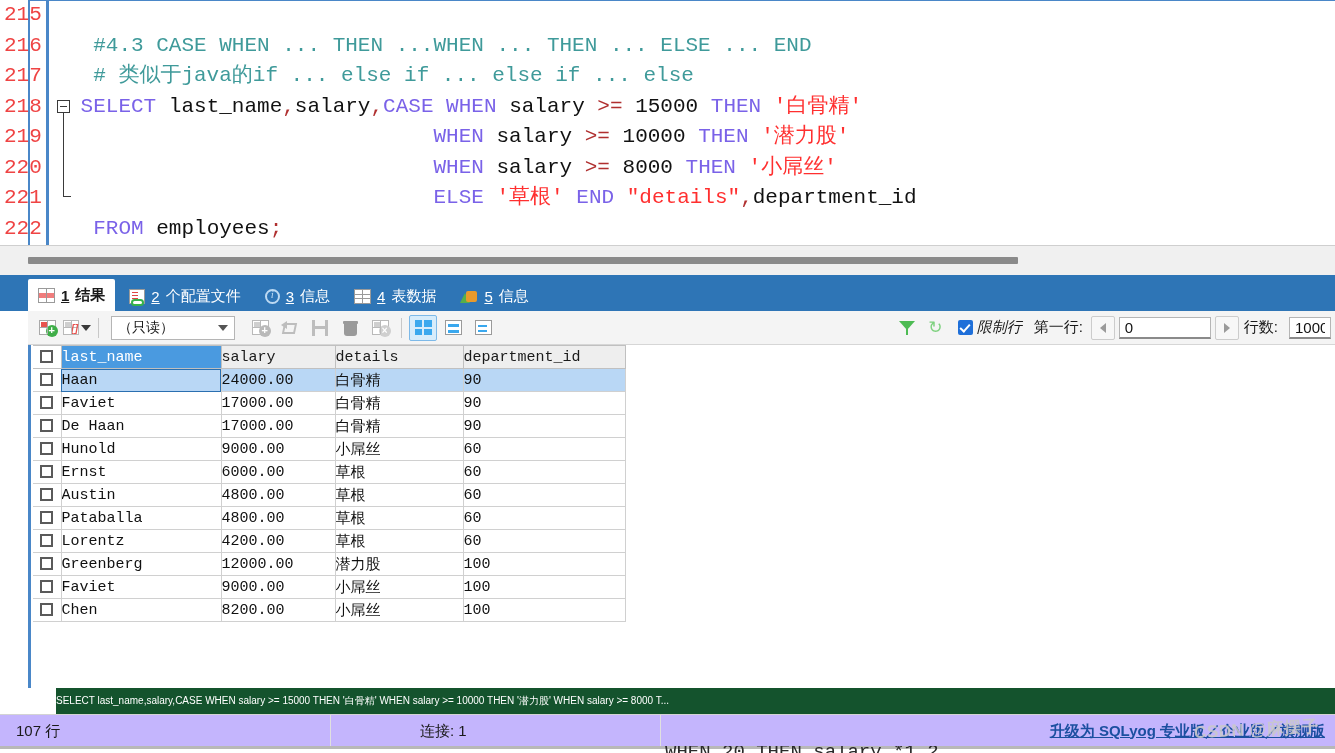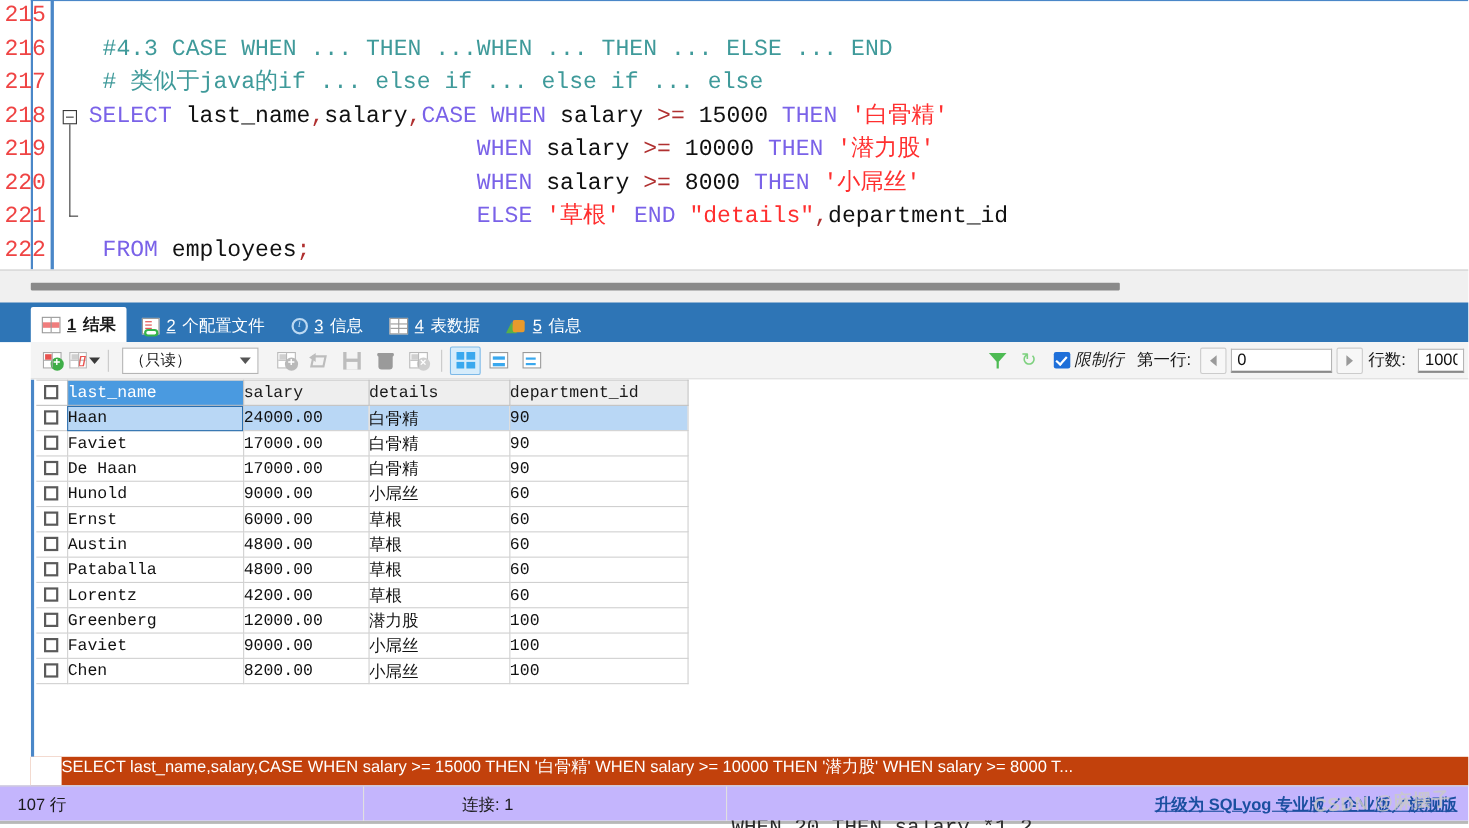--- a/index.html
+++ b/index.html
@@ -218,22 +218,22 @@
   .dg td.cjk { font-family:"Liberation Sans", sans-serif; font-size:15px; }
   .dg tr.selected td.name-cell { outline:1px solid #2a6fb0; outline-offset:-1px; }
   .chkbox {
     display:inline-block; width:13px; height:13px; border:2px solid #5a5a5a;
     background:#ffffff; box-sizing:border-box; vertical-align:middle;
   }
 
   
   .sqlstrip {
     position:absolute; left:28px; top:688px; width:1307px; height:26px;
-    background:#c2410c; color:#ffffff; font-size:15px;
-    display:flex; padding-left:8px; box-sizing:border-box;
+    background:#14532d; color:#ffffff; font-size:10px;
+    display:flex; align-items:center; padding-left:8px; box-sizing:border-box;
     white-space:nowrap; overflow:hidden;
   }
   .sqlstrip-notch{position:absolute;left:0;top:0;width:28px;height:26px;background:#ffffff;}
 
   
   .statusbar {
     position:absolute; left:0; top:714px; width:1335px; height:32px;
     background:#c4b5fd; border-top:1px solid #d3d3d3;
     display:flex; align-items:center; font-size:15px; color:#1a1a1a;
   }

